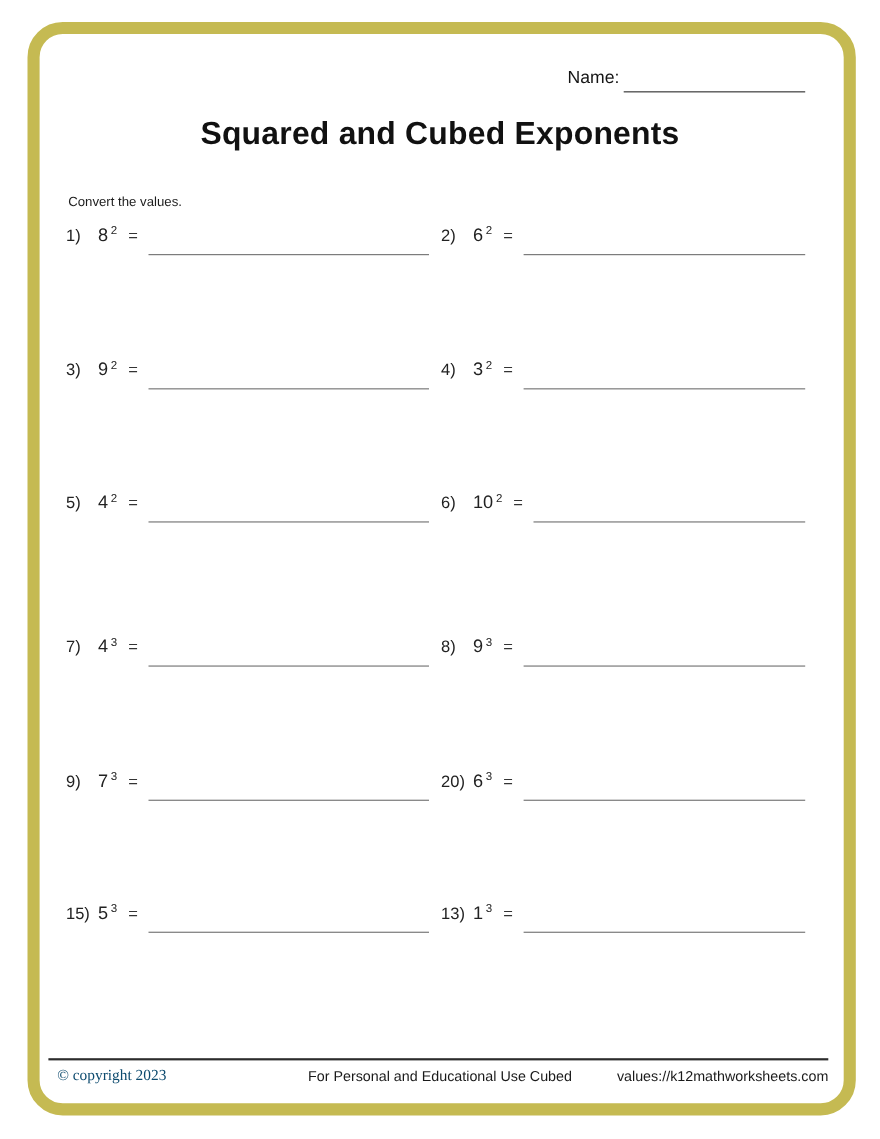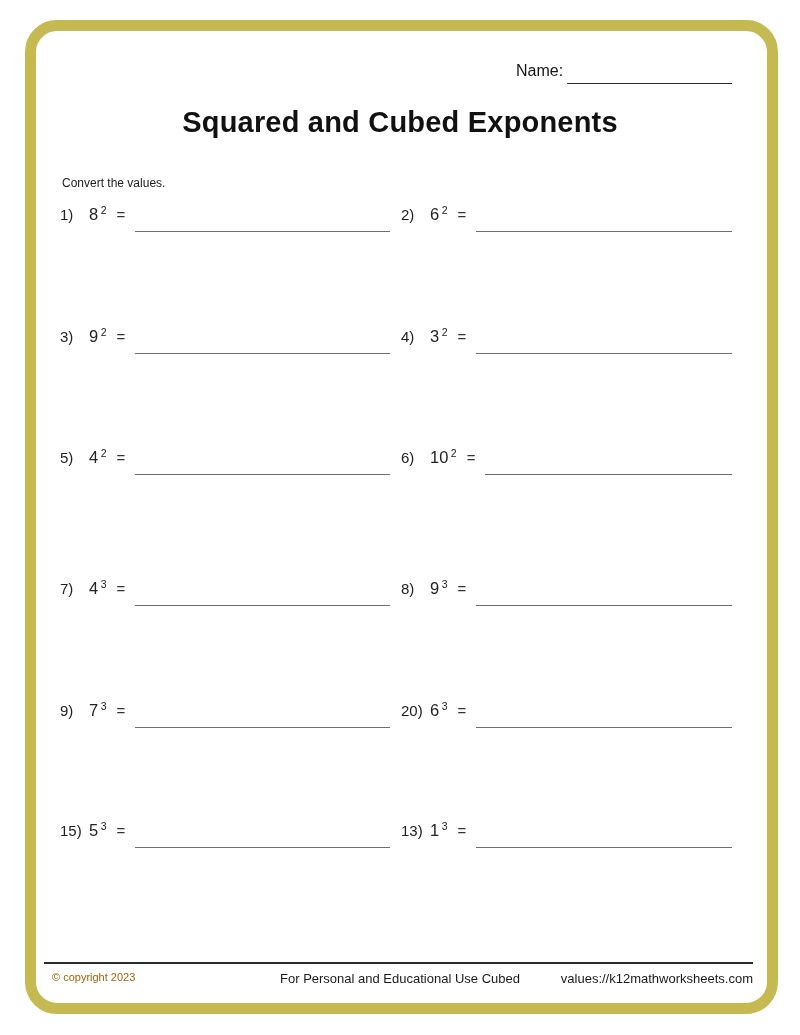--- a/index.html
+++ b/index.html
@@ -64,21 +64,21 @@
   .pexp  { font-size: 10.5px; line-height: 1; vertical-align: 6px; margin-left: 2.5px; color: #222; }
   .peq   { font-size: 15px; margin: 1px 10px 0 10px; color: #333; }
   .aline { flex: 1; height: 26px; border-bottom: 1.9px solid #6e6e6e; }
 
   
   .footer-rule {
     position: absolute;
     top: 962px; left: 44px; width: 709px;
     border-top: 2px solid #2c2c2c;
   }
-  .footer-left   { position: absolute; top: 971px; left: 52px; font-size: 11px; color: #a16207; }
+  .footer-left   { position: absolute; top: 971px; left: 52px; font-size: 14px; color: #0c4a6e; font-family: Liberation Serif, serif; }
   .footer-center { position: absolute; top: 971px; left: 0; width: 100%; text-align: center; font-size: 13px; color: #1a1a1a; }
   .footer-right  { position: absolute; top: 971px; right: 47px; font-size: 13px; color: #1a1a1a; }
 </style>
 </head>
 <body>
 
 <div class="frame"></div>
 
 <div class="name-row">
   <span class="name-label">Name:</span>

